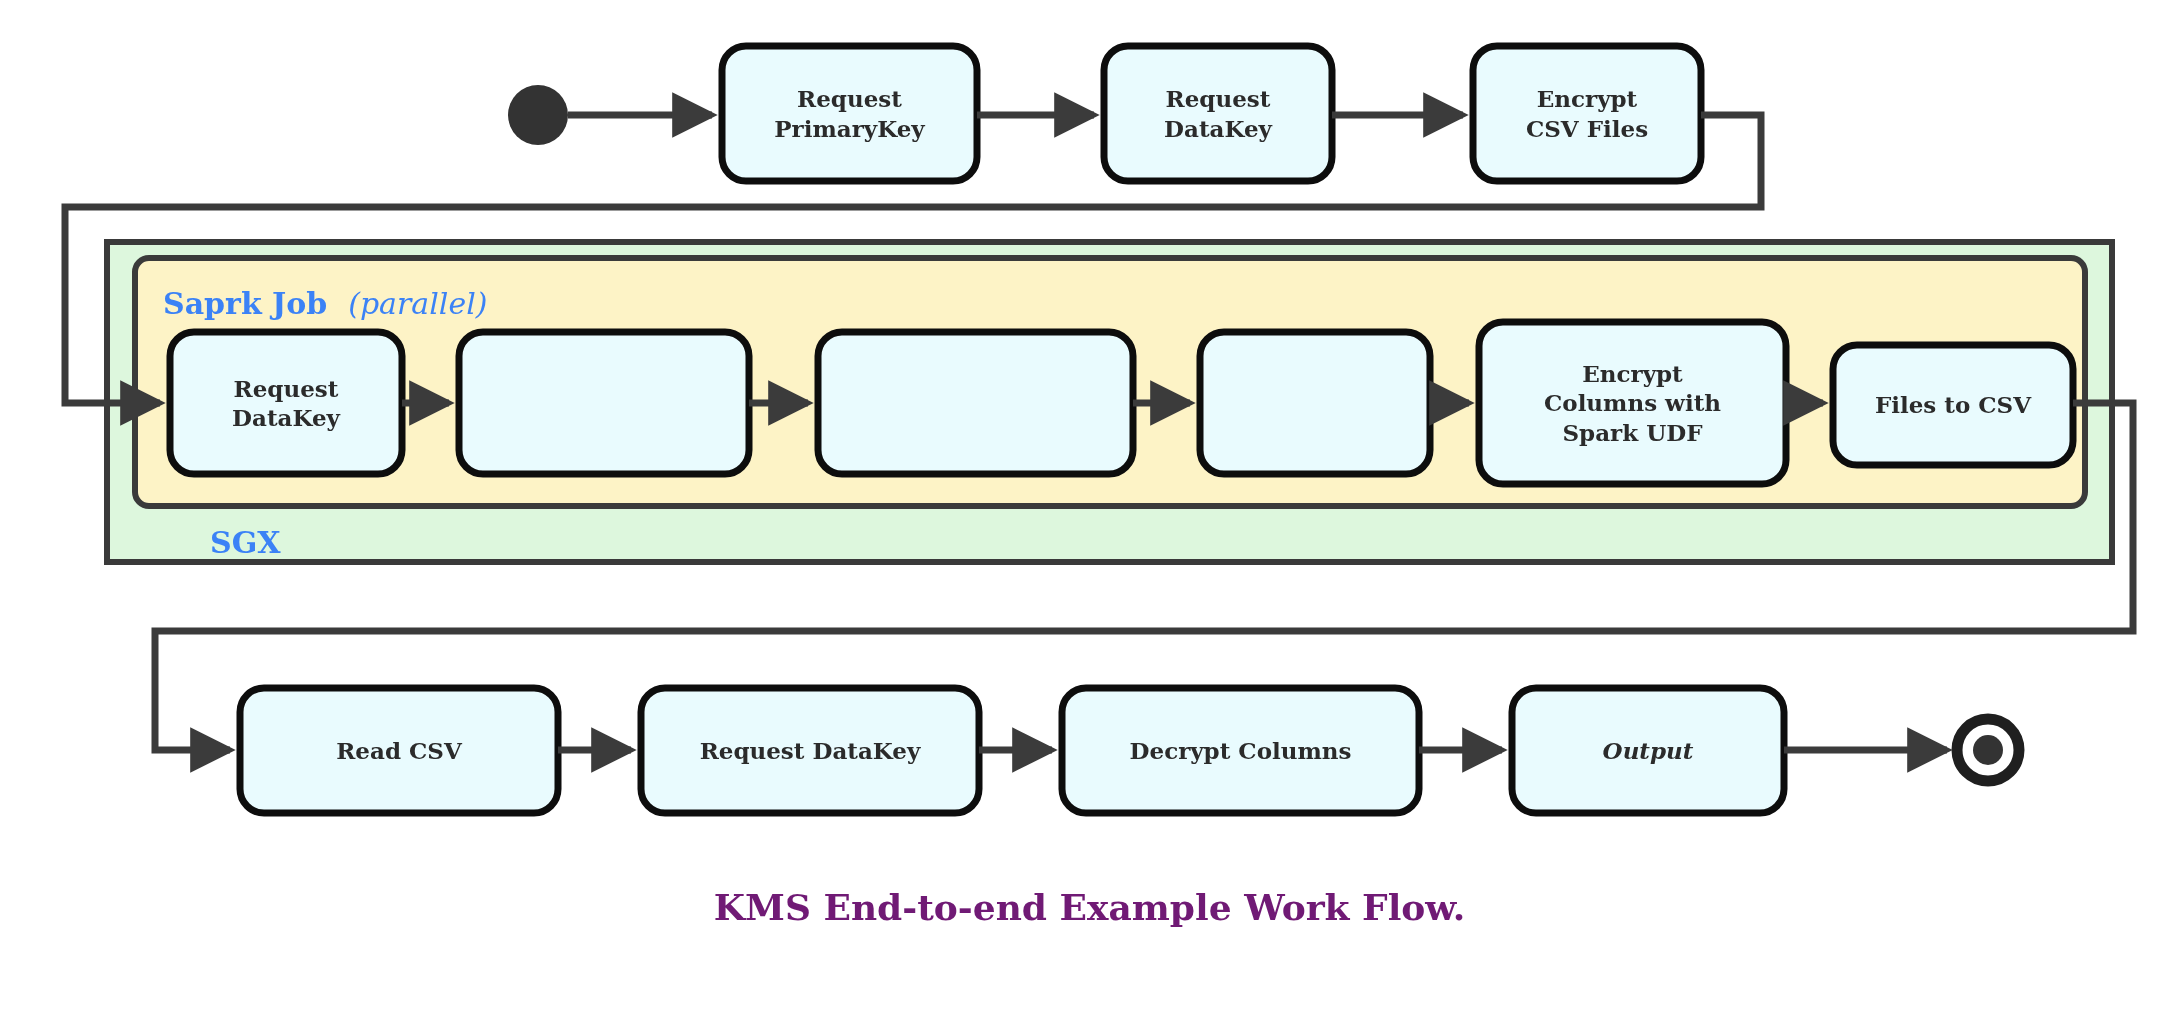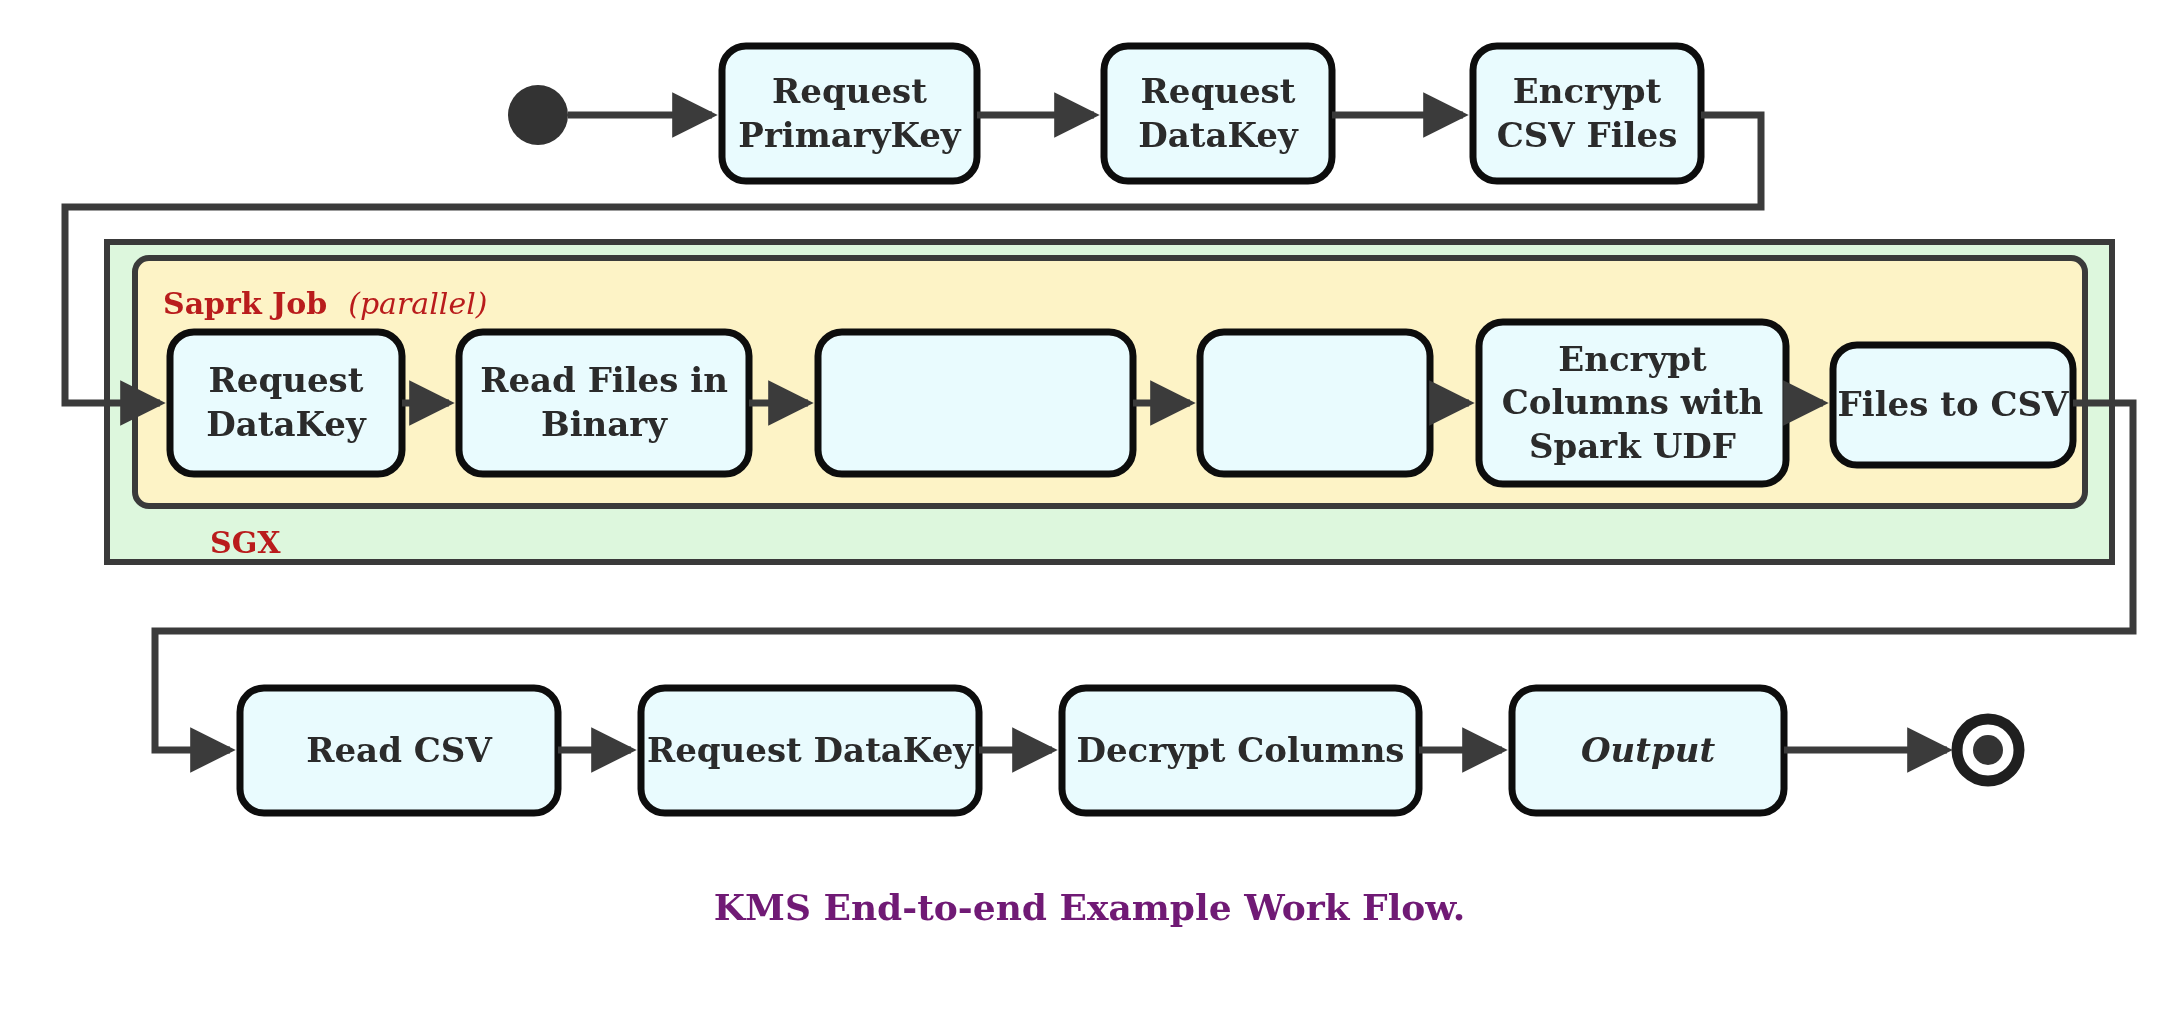--- a/index.html
+++ b/index.html
@@ -23,32 +23,32 @@
     height: 1036px;
   }
   .node-label {
     position: absolute;
     display: flex;
     align-items: center;
     justify-content: center;
     text-align: center;
     font-family: "DejaVu Serif", "Liberation Serif", serif;
     font-weight: bold;
-    font-size: 34px;
+    font-size: 23px;
     line-height: 1.28;
     color: #2b2b2b;
     white-space: pre-line;
     pointer-events: none;
   }
   .container-label {
     position: absolute;
     font-family: "DejaVu Serif", "Liberation Serif", serif;
     font-weight: bold;
     font-size: 30px;
-    color: #b91c1c;
+    color: #3b82f6;
     white-space: nowrap;
   }
   .container-label .qualifier {
     font-weight: normal;
     font-style: italic;
   }
   .caption {
     position: absolute;
     left: 0;
     top: 886px;
@@ -129,22 +129,20 @@
 
   <div class="node-label" style="left:722px; top:46px; width:255px; height:135px;">Request
 PrimaryKey</div>
   <div class="node-label" style="left:1104px; top:46px; width:228px; height:135px;">Request
 DataKey</div>
   <div class="node-label" style="left:1473px; top:46px; width:228px; height:135px;">Encrypt
 CSV Files</div>
 
   <div class="node-label" style="left:170px; top:332px; width:232px; height:142px;">Request
 DataKey</div>
-  <div class="node-label" style="left:459px; top:332px; width:290px; height:142px;">Read Files in
-Binary</div>
   <div class="node-label" style="left:1479px; top:322px; width:307px; height:162px;">Encrypt
 Columns with
 Spark UDF</div>
   <div class="node-label" style="left:1833px; top:345px; width:240px; height:120px;">Files to CSV</div>
 
   <div class="node-label" style="left:240px; top:688px; width:318px; height:125px;">Read CSV</div>
   <div class="node-label" style="left:641px; top:688px; width:338px; height:125px;">Request DataKey</div>
   <div class="node-label" style="left:1062px; top:688px; width:357px; height:125px;text-align:center;">Decrypt Columns</div>
   <div class="node-label" style="left:1512px; top:688px; width:272px; height:125px;font-style:italic;">Output</div>
 

